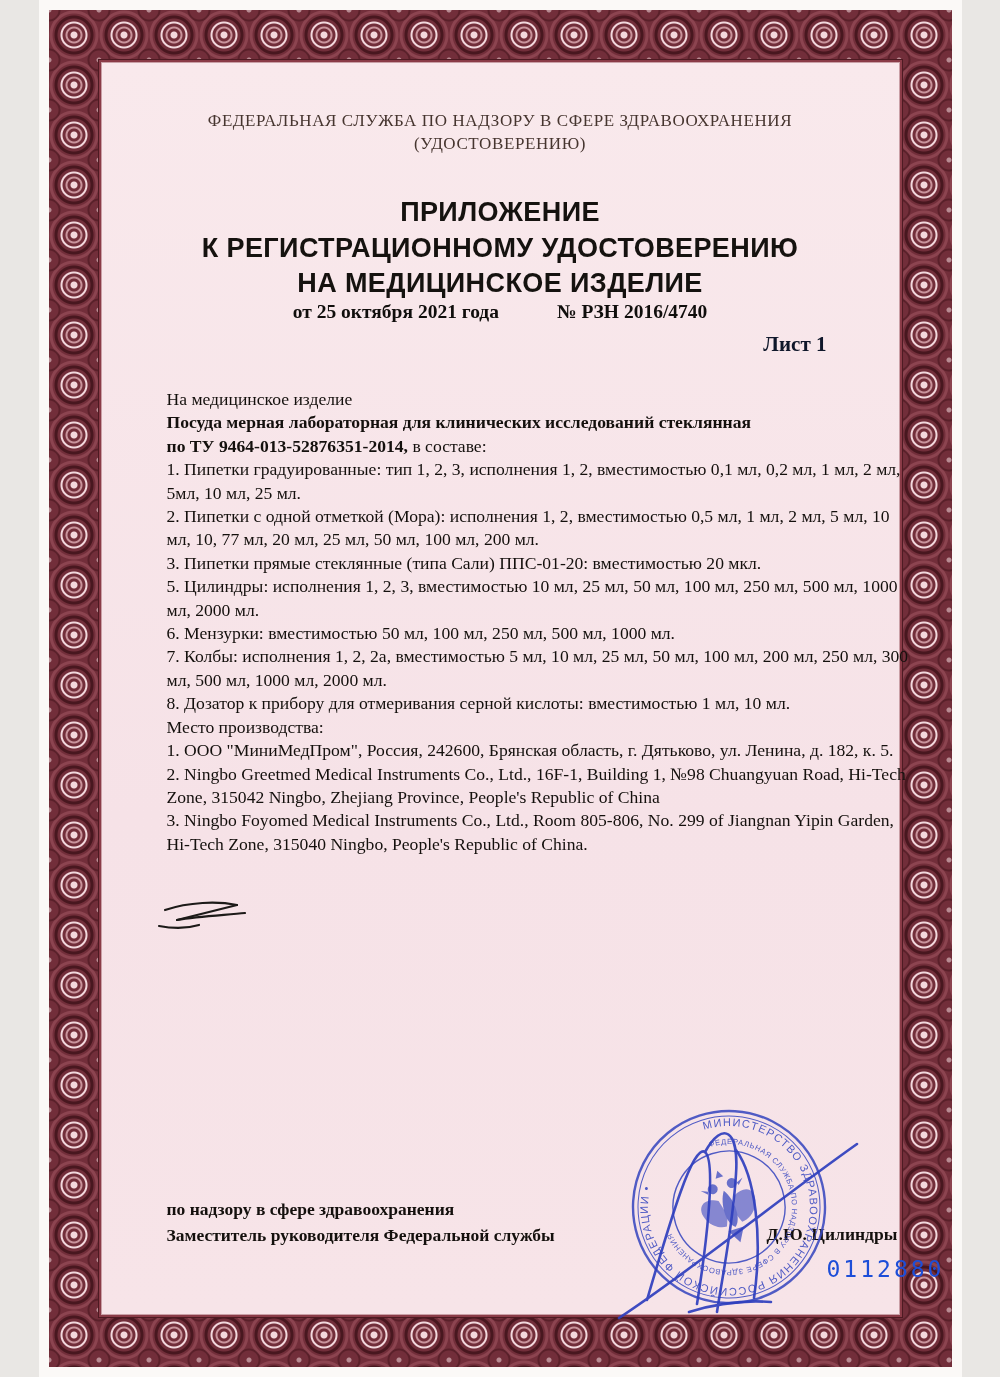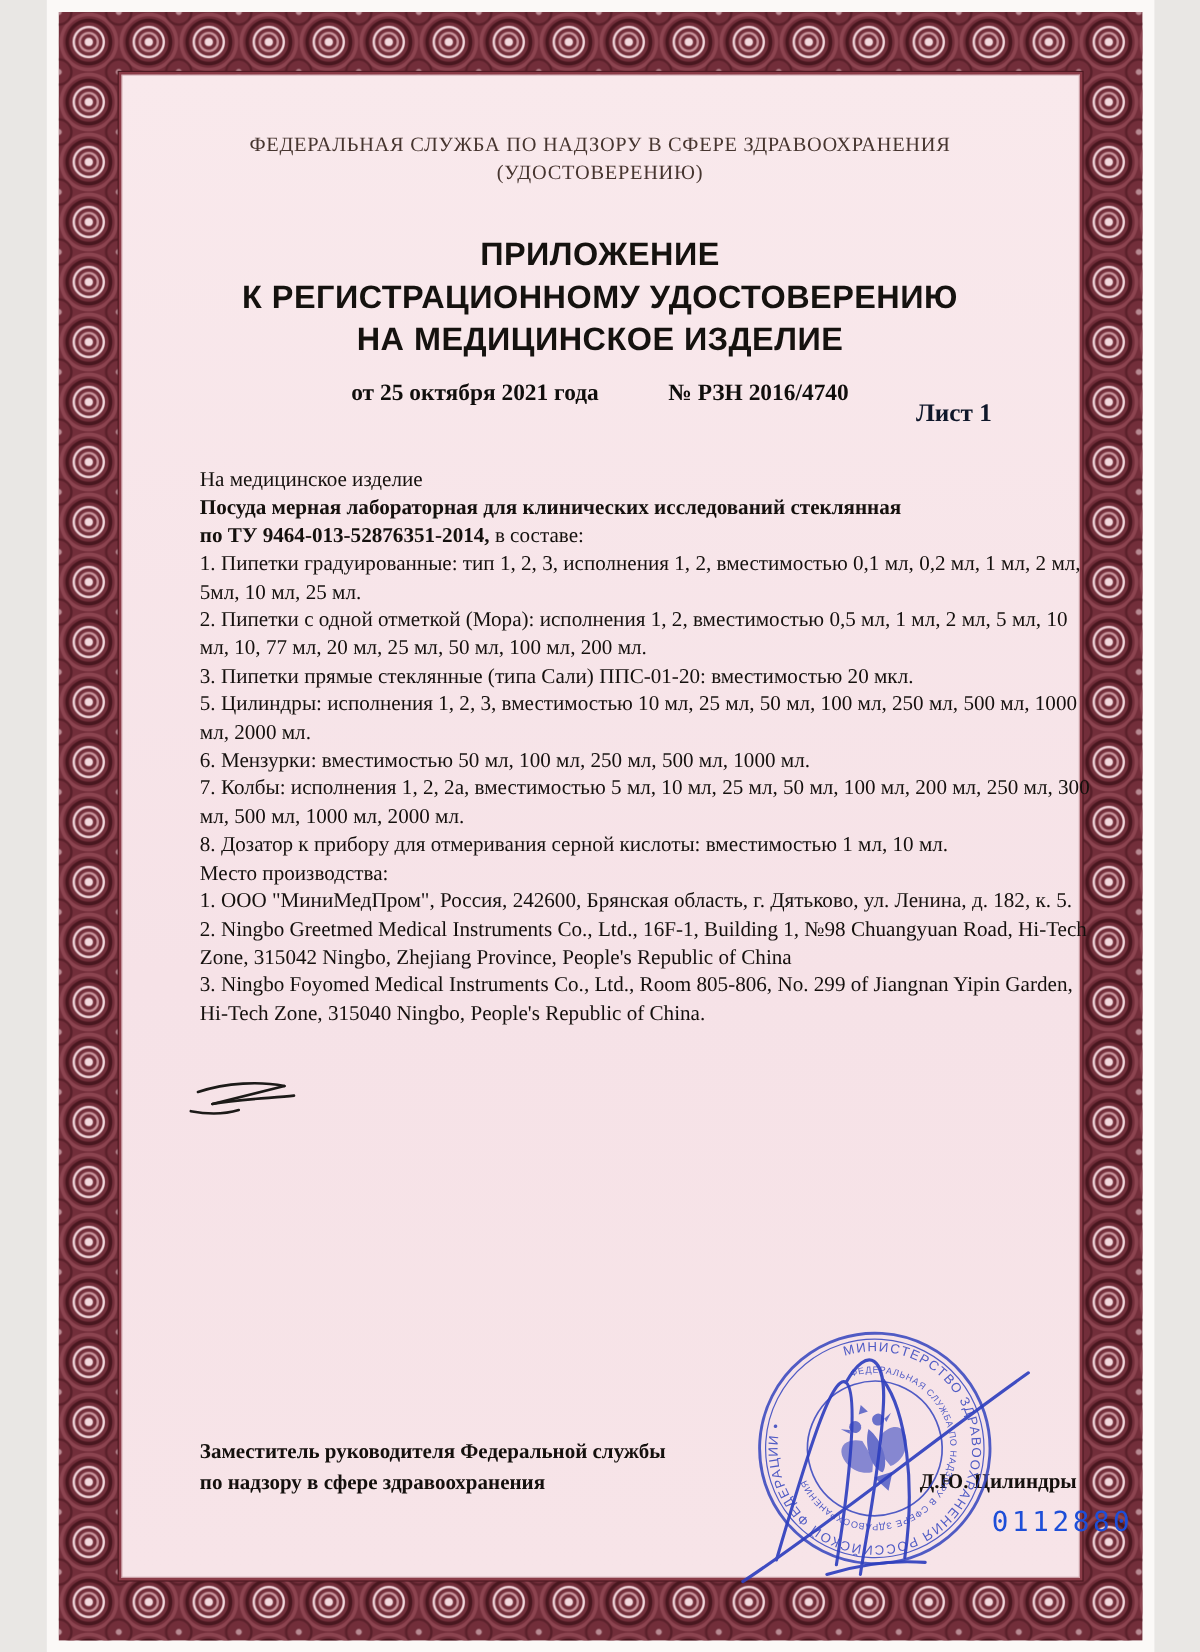--- a/index.html
+++ b/index.html
@@ -41,21 +41,21 @@
     z-index:2;
   }
   .content{position:absolute;inset:0;z-index:3;color:#171310;}
 
   .header-block{position:absolute;top:110px;left:70px;right:70px;text-align:center;
     font-size:17px;letter-spacing:.6px;color:#46352f;line-height:1.35;}
   .title-block{position:absolute;top:195px;left:70px;right:70px;text-align:center;
     font-family:"Liberation Sans","DejaVu Sans",sans-serif;font-weight:bold;
     font-size:27px;line-height:1.32;color:#15120f;letter-spacing:.4px;}
   .meta-line{position:absolute;top:301px;left:70px;right:70px;display:flex;
-    justify-content:center;gap:58px;font-weight:bold;font-size:19.5px;color:#100e0c;margin-top:16px;}
+    justify-content:center;gap:58px;font-weight:bold;font-size:19.5px;color:#100e0c;}
   .sheet{position:absolute;top:332px;right:135px;font-weight:bold;font-size:21px;color:#0f172a;}
 
   .body-block{position:absolute;top:388px;left:128px;width:748px;
     font-size:17.6px;line-height:23.4px;color:#14100d;}
   .body-block p{margin:0;}
   .b{font-weight:bold;}
 
   .footer-left{position:absolute;top:1196px;left:128px;width:470px;
     font-weight:bold;font-size:17.5px;line-height:1.5;color:#14100d;}
   .signer{position:absolute;top:1224px;left:728px;font-weight:bold;font-size:17.5px;color:#14100d;}
@@ -106,22 +106,22 @@
       <p>6. Мензурки: вместимостью 50 мл, 100 мл, 250 мл, 500 мл, 1000 мл.</p>
       <p>7. Колбы: исполнения 1, 2, 2а, вместимостью 5 мл, 10 мл, 25 мл, 50 мл, 100 мл, 200 мл, 250 мл, 300 мл, 500 мл, 1000 мл, 2000 мл.</p>
       <p>8. Дозатор к прибору для отмеривания серной кислоты: вместимостью 1 мл, 10 мл.</p>
       <p>Место производства:</p>
       <p>1. ООО "МиниМедПром", Россия, 242600, Брянская область, г. Дятьково, ул. Ленина, д. 182, к. 5.</p>
       <p>2. Ningbo Greetmed Medical Instruments Co., Ltd., 16F-1, Building 1, №98 Chuangyuan Road, Hi-Tech Zone, 315042 Ningbo, Zhejiang Province, People's Republic of China</p>
       <p>3. Ningbo Foyomed Medical Instruments Co., Ltd., Room 805-806, No. 299 of Jiangnan Yipin Garden, Hi-Tech Zone, 315040 Ningbo, People's Republic of China.</p>
     </div>
 
     <div class="footer-left">
+      <div>по надзору в сфере здравоохранения</div>
       <div>Заместитель руководителя Федеральной службы</div>
-      <div>по надзору в сфере здравоохранения</div>
     </div>
 
     <div class="signer">Д.Ю. Цилиндры</div>
     <div class="serial">0112880</div>
   </div>
 
   <svg class="stamp-svg" viewBox="0 0 268 254" xmlns="http://www.w3.org/2000/svg">
     <defs>
       <path id="ringOuter" d="M134,46 a81,81 0 1,1 -0.05,0"></path>
       <path id="ringInner" d="M134,64 a63,63 0 1,1 -0.05,0"></path>

